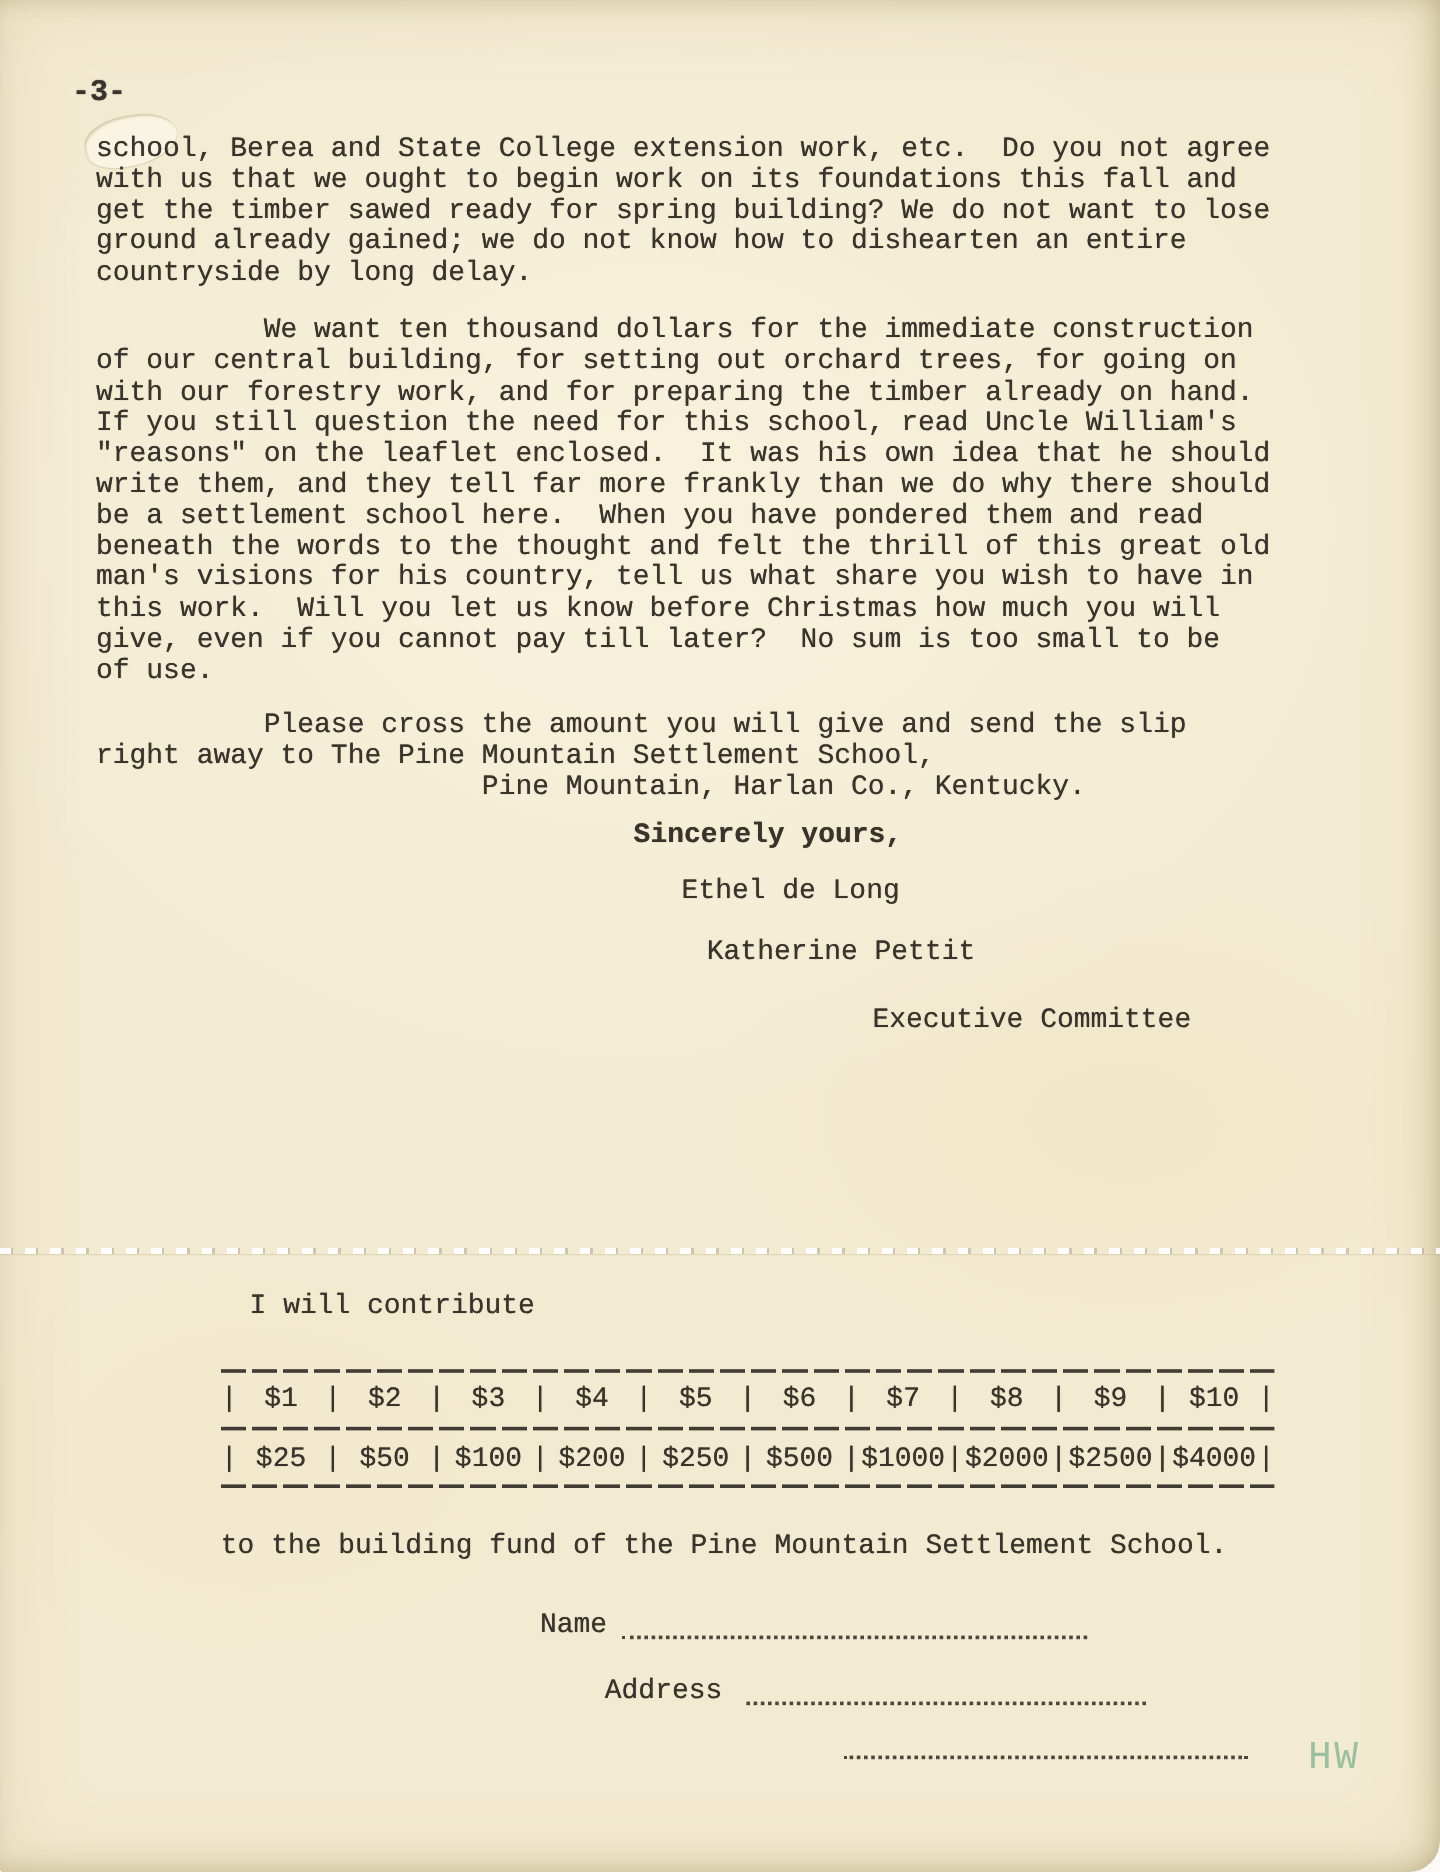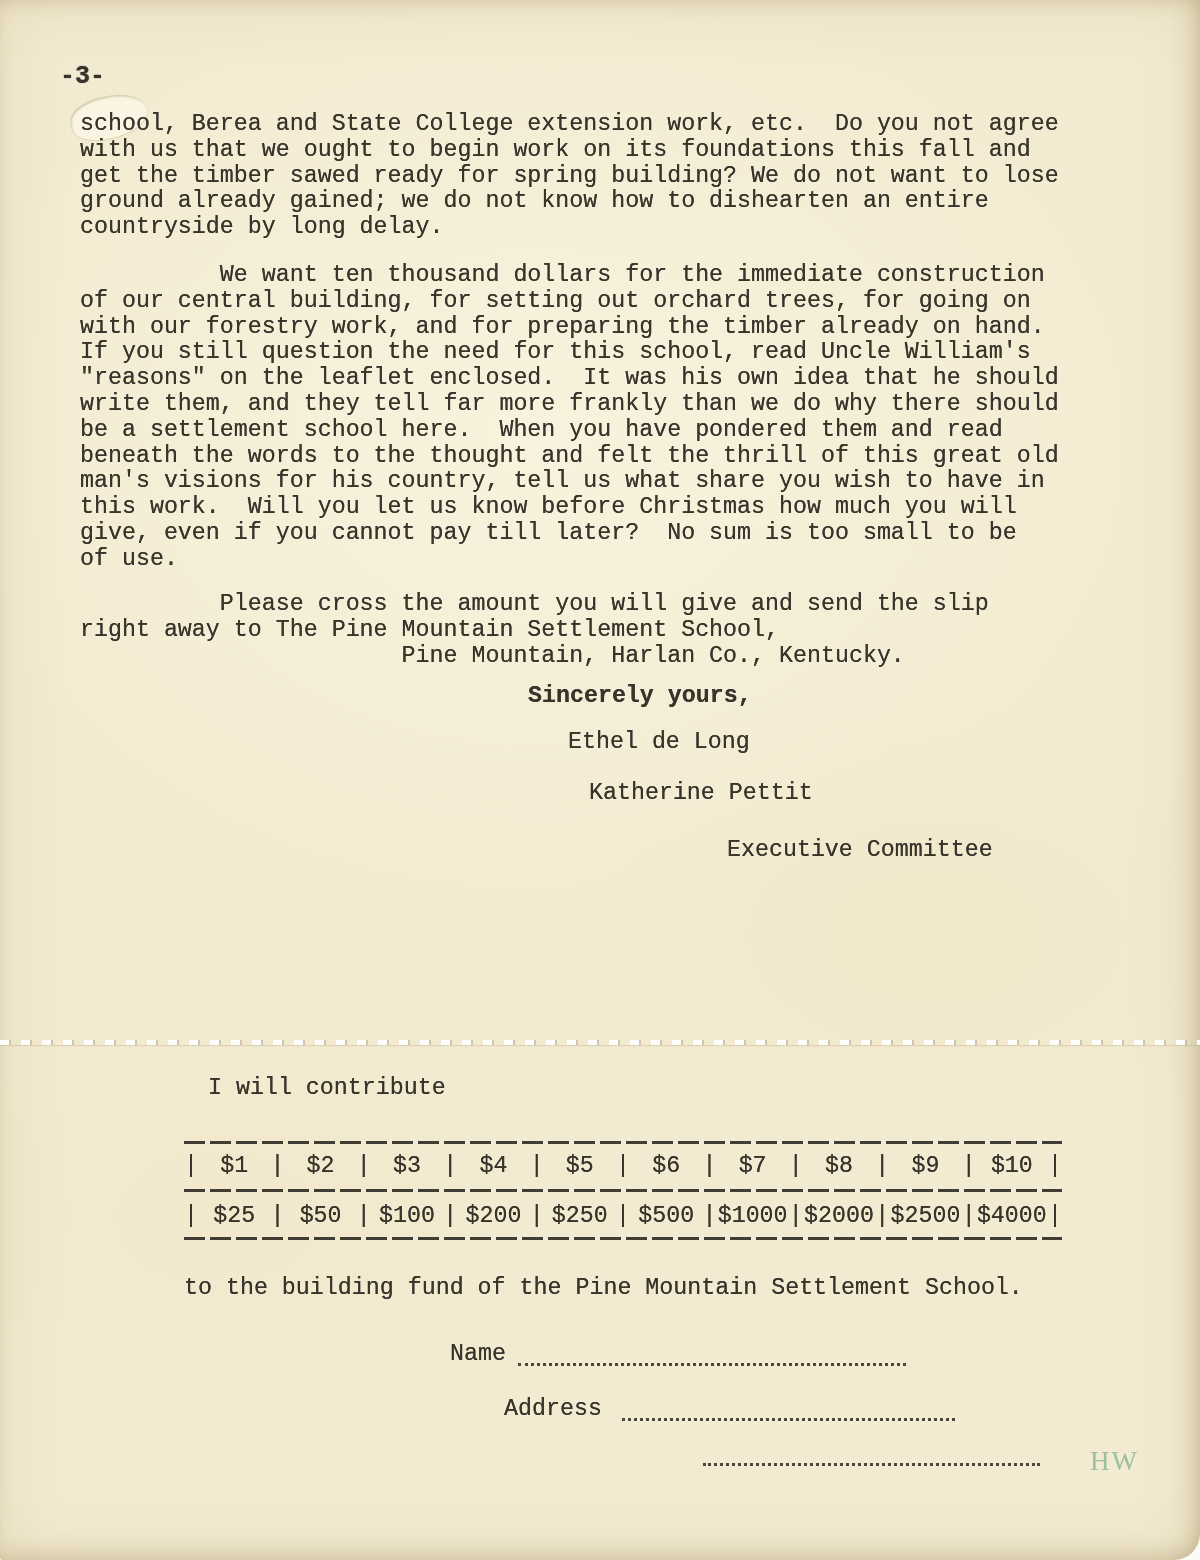--- a/index.html
+++ b/index.html
@@ -80,22 +80,22 @@
   }
   .amount-row .pipe { flex: 0 0 auto; }
   .dotted-line {
     position: absolute;
     height: 20px;
     border-bottom: 3px dotted #3a362e;
     opacity: 0.9;
   }
   .watermark {
     position: absolute;
-    font-family: Liberation Serif, serif;
-    font-size: 27px;
+    font-family: Liberation Mono, monospace;
+    font-size: 33px;
     letter-spacing: 2px;
     color: rgba(125,178,142,0.75);
     text-shadow: none;
   }
 </style>
 </head>
 <body>
 
 <div class="page">
 

